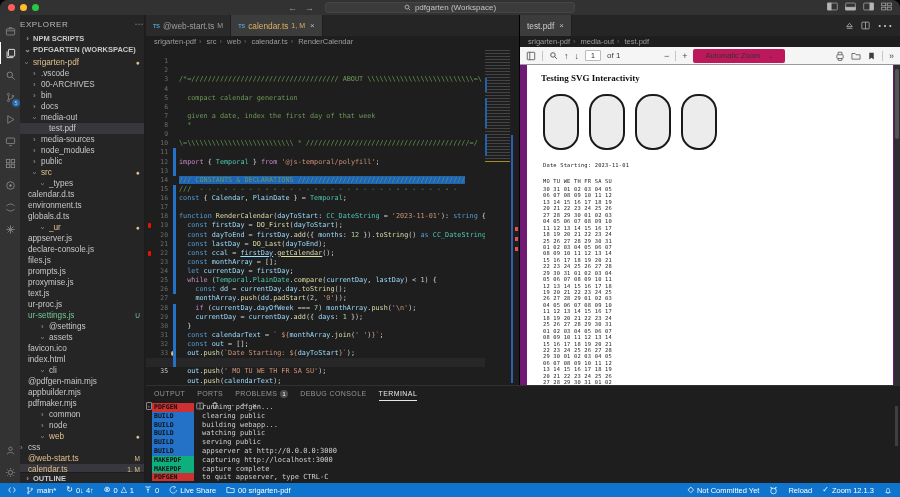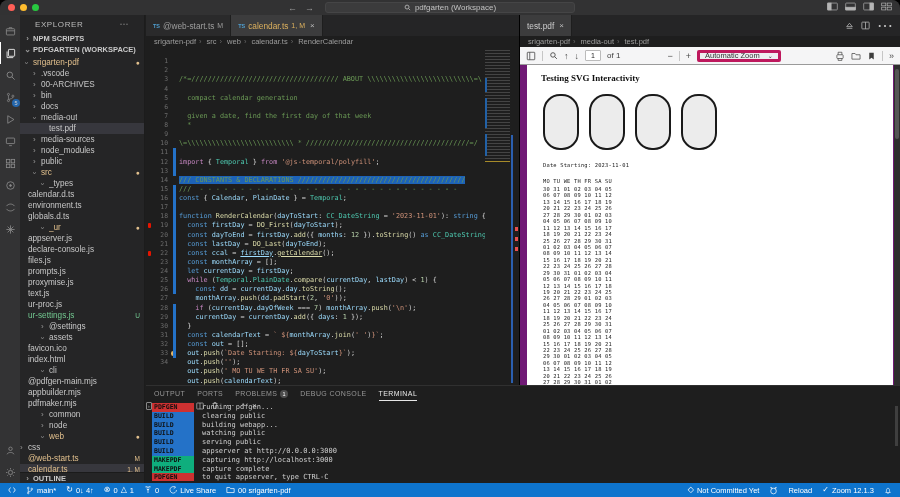--- a/index.html
+++ b/index.html
@@ -19,21 +19,21 @@
   .tb-icons{position:absolute;right:8px;top:2px;display:flex;gap:7px;align-items:center;}
   
   .abar{position:absolute;left:0;top:15px;bottom:14px;width:20px;background:#333334;display:flex;flex-direction:column;align-items:center;padding-top:5px;}
   .abar-item{position:relative;width:20px;height:22px;display:flex;align-items:center;justify-content:center;opacity:.75;}
   .abar-item.active{opacity:1;border-left:1.5px solid #fff;}
   .abar-bottom{margin-top:auto;display:flex;flex-direction:column;align-items:center;}
   .scm-badge{position:absolute;right:0;bottom:1px;background:#1f77d4;color:#fff;font-size:5.5px;width:8px;height:8px;border-radius:50%;
              display:flex;align-items:center;justify-content:center;}
   
   .sidebar{position:absolute;left:20px;top:15px;bottom:14px;width:125px;background:#252526;overflow:hidden;border-right:1px solid #1c1c1c;}
-  .sb-title{height:18px;display:flex;align-items:center;padding:0 15px;font-size:8px;letter-spacing:.6px;color:#bbb;}
+  .sb-title{height:18px;display:flex;align-items:center;padding:0 0;font-size:8px;letter-spacing:.6px;color:#bbb;}
   .sb-title .dots{margin-left:auto;color:#aaa;font-size:9px;}
   .sb-section{height:11px;display:flex;align-items:center;font-weight:bold;font-size:7.5px;color:#cacaca;padding-left:4px;gap:2px;}
   .sb-chev{width:7px;color:#9a9a9a;font-size:8px;display:inline-block;text-align:center;}
   .tree{position:absolute;top:42px;left:0;right:0;bottom:11px;overflow:hidden;}
   .trow{height:11px;display:flex;align-items:center;font-size:8.2px;color:#c8c8c8;padding-right:4px;cursor:pointer;}
   .trow.ind0{padding-left:5px}.trow.ind1{padding-left:13px}.trow.ind2{padding-left:21px}.trow.ind3{}
   .trow.sel{background:#37373d;}
   .trow .tw{width:8px;flex:none;display:inline-block;color:#9a9a9a;font-size:8px;line-height:8px;}
   .trow.fold .tw::before{content:"›";display:inline-block;}
   .trow.fold.open .tw::before{transform:rotate(90deg);display:inline-block;}
@@ -84,21 +84,21 @@
   .ruler{position:absolute;right:0;top:0;bottom:0;width:8px;}
   .ruler .rgit{position:absolute;left:0;top:88px;height:248px;width:2px;background:rgba(46,111,212,.8);}
   .ruler .rerr{position:absolute;right:1px;width:3px;height:4px;background:#e84e4e;}
   
   .pdftoolbar{height:18px;background:#f5f5f6;border-bottom:1px solid #9a9a9a;display:flex;align-items:center;
               color:#3c3c3c;font-size:8px;padding:0 6px;gap:6px;flex:none;}
   .pt-sep{width:1px;height:10px;background:#c6c6c6;}
   .pt-btn{display:flex;align-items:center;justify-content:center;color:#4a4a4a;cursor:pointer;font-size:9px;}
   .pageinput{width:16px;height:11px;background:#fff;border:1px solid #bbb;border-radius:1px;font-size:7px;
              display:flex;align-items:center;justify-content:center;color:#222;}
-  .zoomsel{height:12px;background:#ededf0;border:3px solid #be185d;border-radius:2px;display:flex;align-items:center;
+  .zoomsel{height:12px;background:#ededf0;border:7px solid #be185d;border-radius:2px;display:flex;align-items:center;
            gap:8px;padding:0 5px;font-size:7.5px;color:#333;cursor:pointer;}
   .pdfview{flex:1;background:#701a75;overflow:hidden;position:relative;}
   .pdfpage{position:absolute;left:7px;right:7px;top:0;bottom:-10px;background:#fff;color:#111;overflow:hidden;}
   .pdftitle{font-family:"Liberation Serif",serif;font-weight:600;font-size:9px;margin:8px 0 0 14px;color:#111;}
   .pills{display:flex;gap:10px;margin:11px 0 0 16px;}
   .pill{width:36px;height:56px;border:2.5px solid #1a1a1a;border-radius:17px;background:#ececec;}
   .pdfmono{font-family:"DejaVu Sans Mono",monospace;font-size:5.4px;color:#222;letter-spacing:.2px;}
   .dateline{margin:12px 0 0 16px;}
   .calhead{margin:10px 0 2px 16px;}
   .calrows{margin-left:16px;}
@@ -621,21 +621,21 @@
 
               <div class="cl">
                 <span class="ln">4</span>
                 <span class="bulbdot"></span>
                 <span class="lc"></span>
               </div>
 
               <div class="cl">
                 <span class="ln">5</span>
                 <span class="bulbdot"></span>
-                <span class="lc"><span class=" cm">  given a date, find the first day of that week</span></span>
+                <span class="lc"><span class=" cm">  given a date, index the first day of that week</span></span>
               </div>
 
               <div class="cl">
                 <span class="ln">6</span>
                 <span class="bulbdot"></span>
                 <span class="lc"><span class=" cm">  *</span></span>
               </div>
 
               <div class="cl">
                 <span class="ln">7</span>
@@ -798,20 +798,25 @@
                 <span class="bulbdot"></span>
                 <span class="lc"><span class=" pl">  </span><span class=" vr">out</span><span class=" pl">.</span><span class=" fn">push</span><span class=" pl">(</span><span class=" st">' MO TU WE TH FR SA SU'</span><span class=" pl">);</span></span>
               </div>
 
               <div class="cl git bulb">
                 <span class="ln">34</span>
                 <span class="bulbdot"></span>
                 <span class="lc"><span class=" pl">  </span><span class=" vr">out</span><span class=" pl">.</span><span class=" fn">push</span><span class=" pl">(</span><span class=" vr">calendarText</span><span class=" pl">);</span></span>
               </div>
 
+              <div class="cl git cur">
+                <span class="ln">35</span>
+                <span class="bulbdot"></span>
+                
+              </div>
 
 
               <div class="cl">
                 
                 <span class="bulbdot"></span>
                 
               </div>
             </div>
           <div class="minimap">
             <span class="mblue" style="top:28px;height:14px;"></span>

